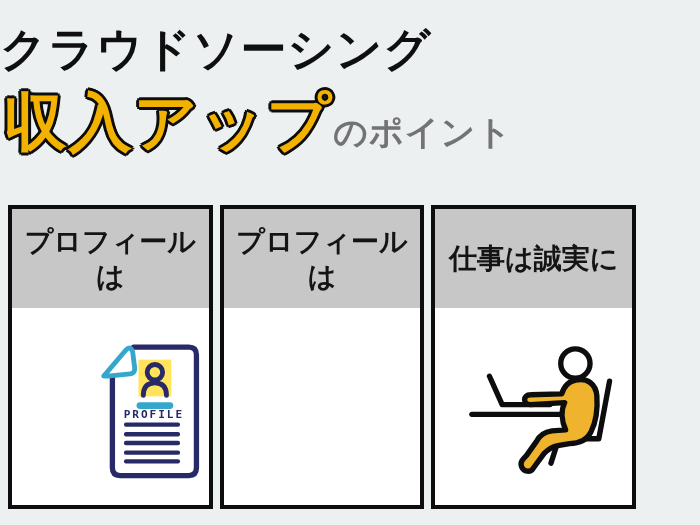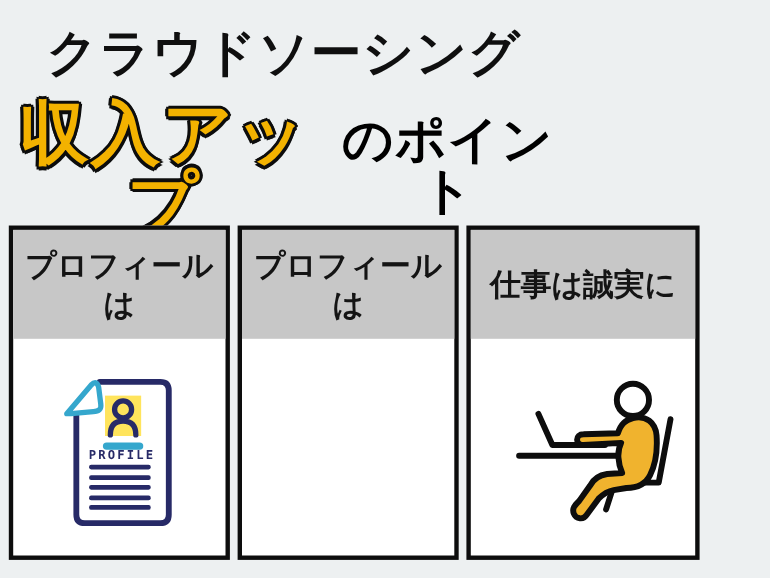--- a/index.html
+++ b/index.html
@@ -3,54 +3,54 @@
 <meta charset="utf-8">
 <style>
   html,body{margin:0;padding:0;}
   body{
     width:700px;height:525px;position:relative;overflow:hidden;
     background:#edf0f1;
     font-family:"Liberation Sans","DejaVu Sans",sans-serif;
   }
   
   .title-block{
-    position:absolute;top:24px;left:0;width:516px;text-align:center;font-family:Liberation Serif, serif;
+    position:absolute;top:24px;left:0;width:516px;
   }
   .title-line1{
     font-size:46px;font-weight:700;color:#0f0f0f;letter-spacing:1px;line-height:1.1;
   }
   .title-line2{
     margin-top:16px;display:flex;justify-content:center;align-items:baseline;
   }
   .title-highlight{
     font-size:63px;font-weight:800;color:#f3b200;letter-spacing:2px;line-height:1;
     text-shadow:
       -3px 0 0 #0d0d0d, 3px 0 0 #0d0d0d, 0 -3px 0 #0d0d0d, 0 3px 0 #0d0d0d,
       -2px -2px 0 #0d0d0d, 2px -2px 0 #0d0d0d, -2px 2px 0 #0d0d0d, 2px 2px 0 #0d0d0d;
   }
   .title-suffix{
-    font-size:46px;font-weight:700;color:#000000;letter-spacing:1px;line-height:1;
+    font-size:34px;font-weight:700;color:#737373;letter-spacing:1px;line-height:1;
   }
   
   .cards-row{
     position:absolute;top:205px;left:8px;width:628px;
     display:flex;gap:7px;
   }
   .card{
     flex:1 1 0;height:304px;box-sizing:border-box;
     border:4px solid #0d0d0d;background:#ffffff;
     display:flex;flex-direction:column;
   }
   .card-header{
     height:99px;background:#c7c7c7;flex:0 0 auto;
     display:flex;flex-direction:column;justify-content:center;align-items:center;
     font-size:28px;font-weight:700;color:#141414;line-height:1.25;text-align:center;
   }
   .card-body{
-    flex:1 1 auto;display:flex;justify-content:flex-start;align-items:center;margin-left:40px;
+    flex:1 1 auto;display:flex;justify-content:flex-end;align-items:center;
   }
 </style>
 </head>
 <body>
 
 <div class="title-block">
   <div class="title-line1">クラウドソーシング</div>
   <div class="title-line2">
     <span class="title-highlight">収入アップ</span>
     <span class="title-suffix">のポイント</span>

